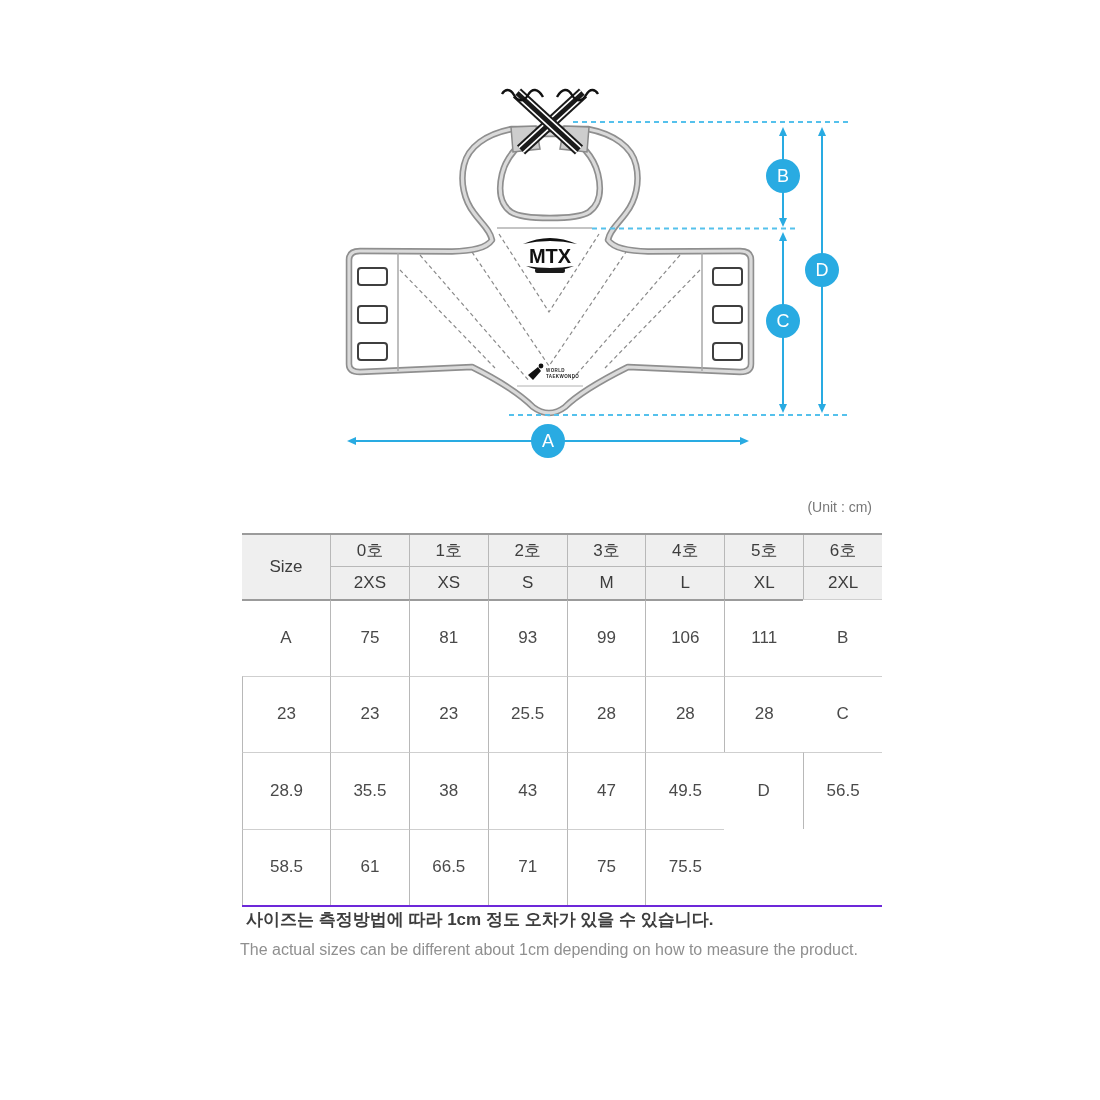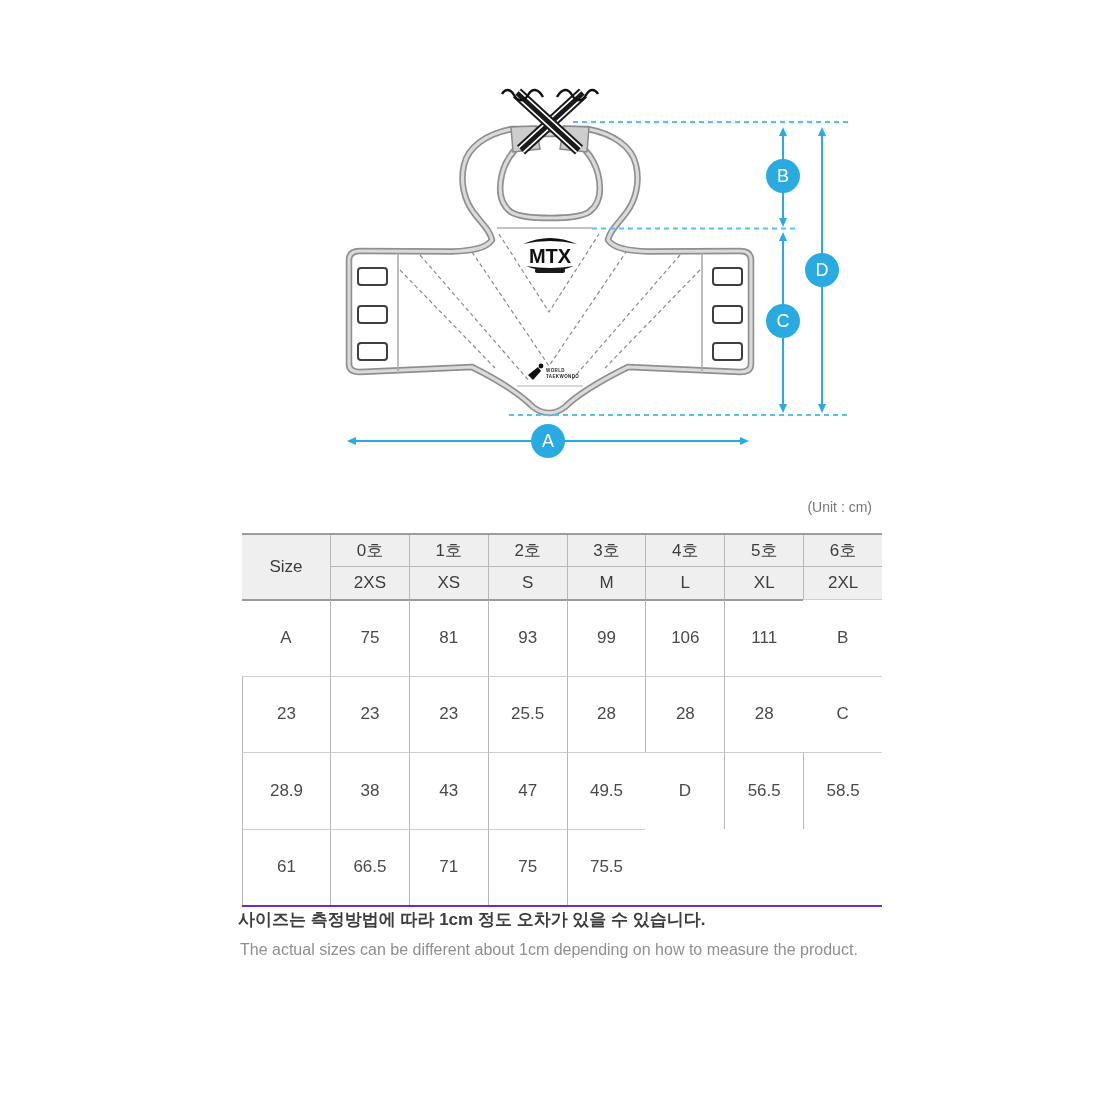--- a/index.html
+++ b/index.html
@@ -14,21 +14,21 @@
               border-top:2px solid #9b9b9b;border-bottom:2px solid #6d28d9;}
   .c{display:flex;align-items:center;justify-content:center;
      font-size:17px;color:#4a4a4a;}
   .hd{background:#efefef;color:#3d3d3d;}
   .vl{border-left:1px solid #b8b8b8;}
   .hb1{border-bottom:1px solid #b8b8b8;}
   .bt2{border-top:2px solid #9b9b9b;}
   .bt1{border-top:1px solid #cfcfcf;}
   .size-head{grid-row:1/3;}
   .notes{position:absolute;left:230px;top:908px;width:660px;}
-  .note-ko{font-size:17px;color:#3d3d3d;font-weight:600;margin:0 0 10px 8px;}
+  .note-ko{font-size:17px;color:#3d3d3d;font-weight:600;margin:0 0 10px 16px;}
   .note-en{font-size:16px;color:#8f8f8f;margin:10px;}
 </style>
 </head>
 <body>
 
 <div class="page">
 
   <div class="diagram-wrap">
     <svg width="1100" height="490" viewBox="0 0 1100 490">
 
@@ -176,20 +176,21 @@
       <div class="c bt1">B</div>
       <div class="c vl bt1">23</div>
       <div class="c vl bt1">23</div>
       <div class="c vl bt1">23</div>
       <div class="c vl bt1">25.5</div>
       <div class="c vl bt1">28</div>
       <div class="c vl bt1">28</div>
       <div class="c vl bt1">28</div>
       <div class="c bt1">C</div>
       <div class="c vl bt1">28.9</div>
+      <div class="c vl bt1">35.5</div>
       <div class="c vl bt1">38</div>
       <div class="c vl bt1">43</div>
       <div class="c vl bt1">47</div>
       <div class="c vl bt1">49.5</div>
       <div class="c bt1">D</div>
       <div class="c vl bt1">56.5</div>
       <div class="c vl bt1">58.5</div>
       <div class="c vl bt1">61</div>
       <div class="c vl bt1">66.5</div>
       <div class="c vl bt1">71</div>

